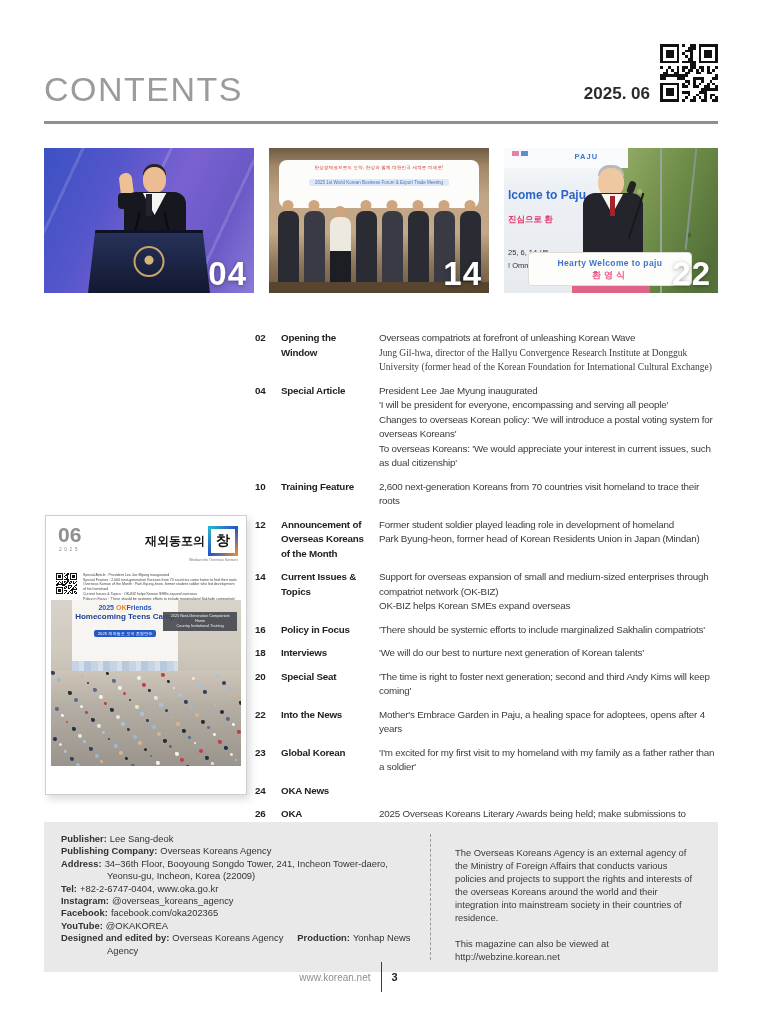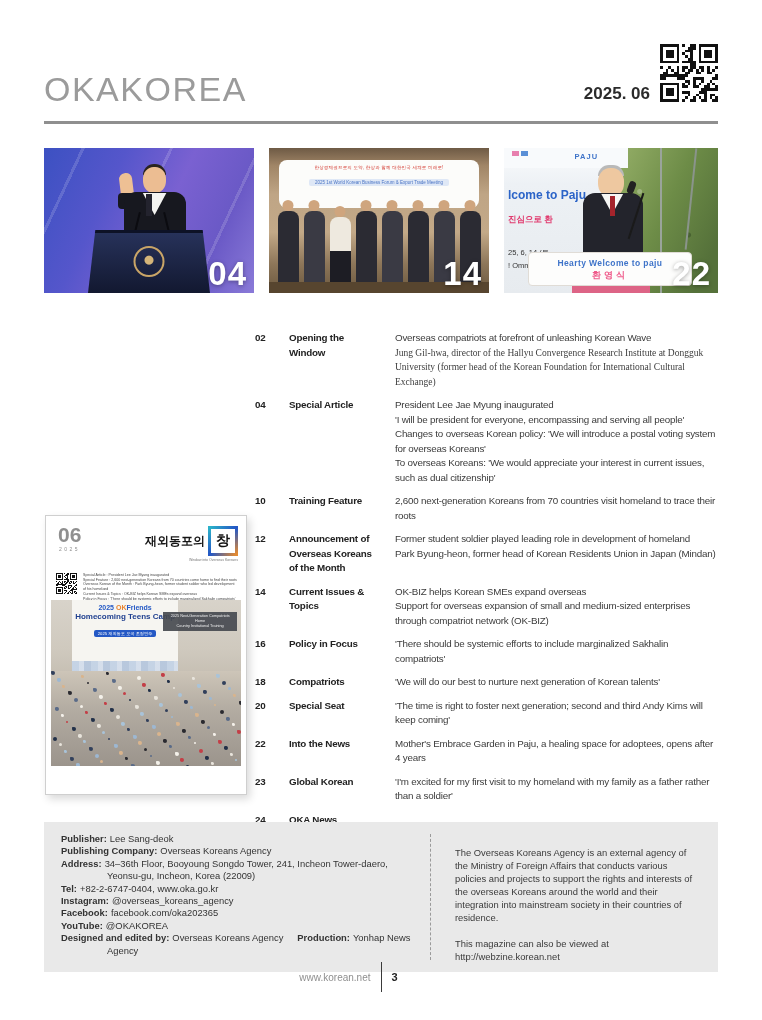--- a/index.html
+++ b/index.html
@@ -77,21 +77,21 @@
   .p3-michead{position:absolute;left:58%;top:33px;width:7px;height:13px;background:#222;border-radius:4px;transform:rotate(20deg);}
   .p3-micstem{position:absolute;left:61%;top:44px;width:2px;height:48px;background:#1a1a1a;transform:rotate(18deg);}
   .p3-sign{position:absolute;left:11%;bottom:7px;width:77%;height:34px;background:#fdfdfc;border:1px solid #e0dcd6;border-radius:4px;
            text-align:center;padding-top:5px;box-sizing:border-box;z-index:3;}
   .p3-sign-title{font-size:8.5px;font-weight:700;color:#3f74c9;letter-spacing:.4px;}
   .p3-sign-sub{font-size:9px;font-weight:700;color:var(--sign-pink,#ef5a8a);letter-spacing:3px;margin-top:1px;}
   .p3-base{position:absolute;left:32%;bottom:0;width:36%;height:8px;background:#dd6486;}
 
   
   .toc{position:absolute;left:255px;top:331px;width:465px;}
-  .toc-row{display:grid;grid-template-columns:18px 90px 1fr;column-gap:16px;margin-bottom:9px;
+  .toc-row{display:grid;grid-template-columns:18px 90px 1fr;column-gap:8px;margin-bottom:9px;
            font-size:9.8px;line-height:14.5px;letter-spacing:-0.2px;color:var(--toc-text,#3b3b3b);}
   .toc-num,.toc-cat{font-weight:700;color:var(--toc-bold,#222);}
   .toc-byline{font-family:"Liberation Serif","DejaVu Serif",serif;font-size:9.5px;line-height:14.5px;color:#3d3d3d;letter-spacing:0;}
 
   
   .cover{position:absolute;left:45px;top:515px;width:202px;height:280px;background:#fff;
          border:1px solid #cfcfcf;box-shadow:3px 4px 8px rgba(0,0,0,.15);box-sizing:border-box;}
   .cover-num{position:absolute;left:12px;top:8px;font-size:21px;font-weight:700;color:#8f8f8f;line-height:1;}
   .cover-year{position:absolute;left:13px;top:30px;font-size:5px;letter-spacing:2.5px;color:#8f8f8f;}
   .cover-masthead{position:absolute;right:8px;top:10px;display:flex;align-items:center;gap:3px;}
@@ -138,21 +138,21 @@
   .page-footer{position:absolute;left:0;top:962px;width:762px;display:flex;justify-content:center;align-items:center;}
   .footer-site{flex:0 0 130px;text-align:right;font-size:10px;color:#8f8f8f;padding-right:10px;}
   .footer-div{width:1px;height:30px;background:#3a3a3a;}
   .footer-page{flex:0 0 130px;text-align:left;font-size:11px;font-weight:700;color:#222;padding-left:10px;}
 </style>
 </head>
 <body>
 
 <div class="page">
 
-  <div class="contents-title">OKAKOREA</div>
+  <div class="contents-title">CONTENTS</div>
   <div class="issue-date">2025. 06</div>
   <div class="qr-top qr-canvas">
       <i style="left:38.095238095238095%;top:0%;width:4.761904761904762%;height:4.761904761904762%"></i>
       <i style="left:52.38095238095238%;top:0%;width:4.761904761904762%;height:4.761904761904762%"></i>
       <i style="left:57.14285714285714%;top:0%;width:4.761904761904762%;height:4.761904761904762%"></i>
       <i style="left:47.61904761904762%;top:4.761904761904762%;width:4.761904761904762%;height:4.761904761904762%"></i>
       <i style="left:52.38095238095238%;top:4.761904761904762%;width:4.761904761904762%;height:4.761904761904762%"></i>
       <i style="left:57.14285714285714%;top:4.761904761904762%;width:4.761904761904762%;height:4.761904761904762%"></i>
       <i style="left:42.857142857142854%;top:9.523809523809524%;width:4.761904761904762%;height:4.761904761904762%"></i>
       <i style="left:47.61904761904762%;top:9.523809523809524%;width:4.761904761904762%;height:4.761904761904762%"></i>
@@ -382,34 +382,34 @@
       <div class="toc-cat">Announcement of Overseas Koreans of the Month</div>
       <div class="toc-desc">
           <div>Former student soldier played leading role in development of homeland</div>
           <div>Park Byung-heon, former head of Korean Residents Union in Japan (Mindan)</div>
         </div>
     </div>
     <div class="toc-row">
       <div class="toc-num">14</div>
       <div class="toc-cat">Current Issues &amp; Topics</div>
       <div class="toc-desc">
+          <div>Support for overseas expansion of small and medium-sized enterprises through compatriot network (OK-BIZ)</div>
           <div>OK-BIZ helps Korean SMEs expand overseas</div>
-          <div>Support for overseas expansion of small and medium-sized enterprises through compatriot network (OK-BIZ)</div>
         </div>
     </div>
     <div class="toc-row">
       <div class="toc-num">16</div>
       <div class="toc-cat">Policy in Focus</div>
       <div class="toc-desc">
           <div>'There should be systemic efforts to include marginalized Sakhalin compatriots'</div>
         </div>
     </div>
     <div class="toc-row">
       <div class="toc-num">18</div>
-      <div class="toc-cat">Compatriots</div>
+      <div class="toc-cat">Interviews</div>
       <div class="toc-desc">
           <div>'We will do our best to nurture next generation of Korean talents'</div>
         </div>
     </div>
     <div class="toc-row">
       <div class="toc-num">20</div>
       <div class="toc-cat">Special Seat</div>
       <div class="toc-desc">
           <div>'The time is right to foster next generation; second and third Andy Kims will keep coming'</div>
         </div>

